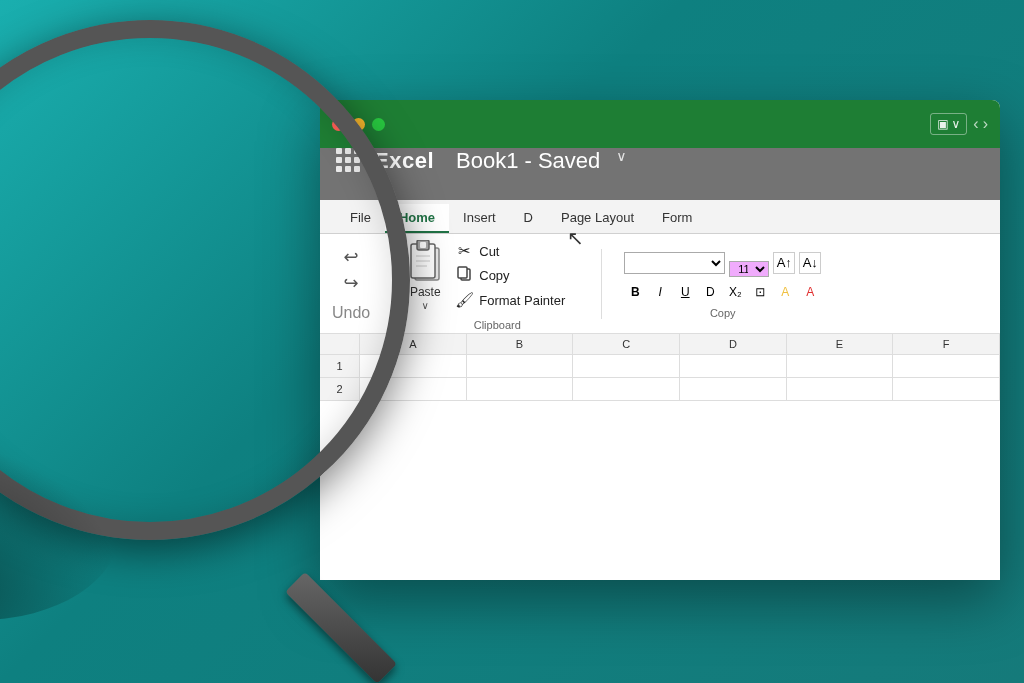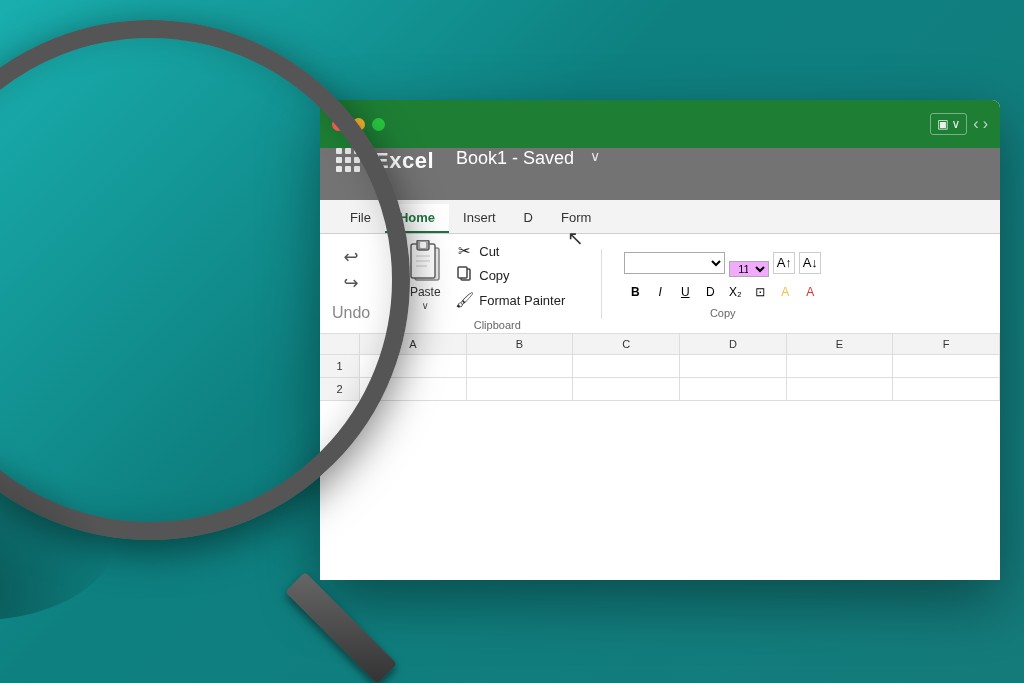--- a/index.html
+++ b/index.html
@@ -112,21 +112,21 @@
 
     .app-name {
       color: white;
       font-size: 22px;
       font-weight: 700;
       letter-spacing: 0.5px;
     }
 
     .doc-title {
       color: white;
-      font-size: 18px;
+      font-size: 22px;
       font-weight: 500;
       margin-left: 8px;
     }
 
     .doc-chevron {
       color: rgba(255,255,255,0.8);
       font-size: 14px;
       margin-left: 2px;
     }
 
@@ -490,20 +490,21 @@
     <span class="app-name">Excel</span>
     <span class="doc-title">Book1 - Saved</span>
     <span class="doc-chevron">∨</span>
   </div>
 
   <div class="ribbon-tabs">
     <div class="tab">File</div>
     <div class="tab active">Home</div>
     <div class="tab">Insert</div>
     <div class="tab">D</div>
+    <div class="tab">Page Layout</div>
     <div class="tab">Form</div>
   </div>
 
   <div class="ribbon-content">
 
     <div class="undo-redo">
       <span class="undo-icon">↩</span>
       <span class="redo-icon">↪</span>
       <span class="undo-label">Undo</span>
     </div>

